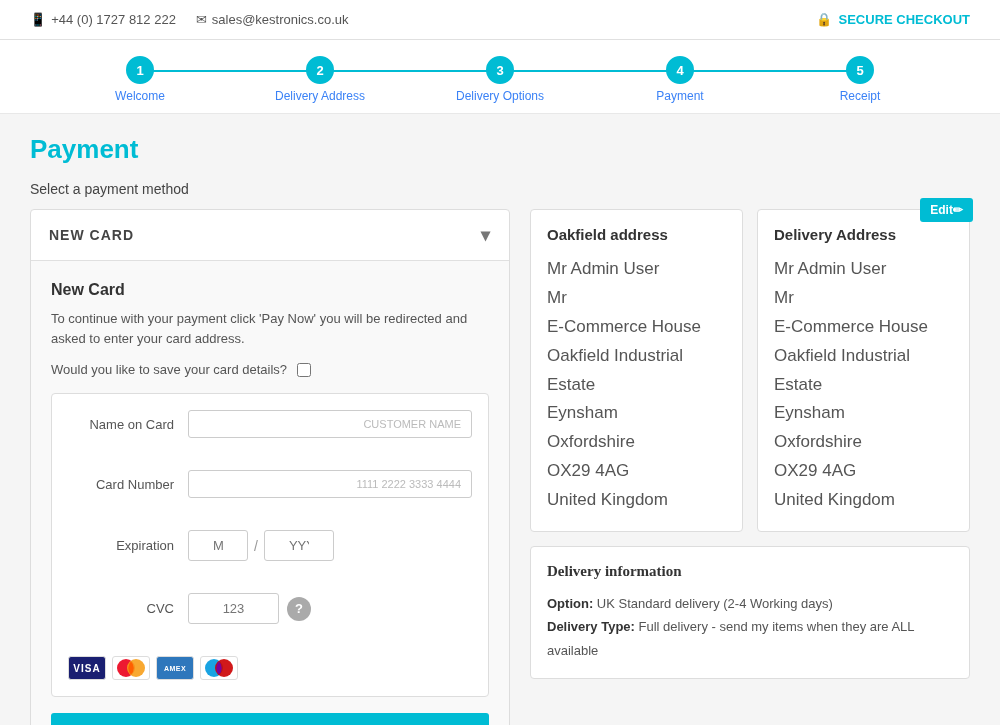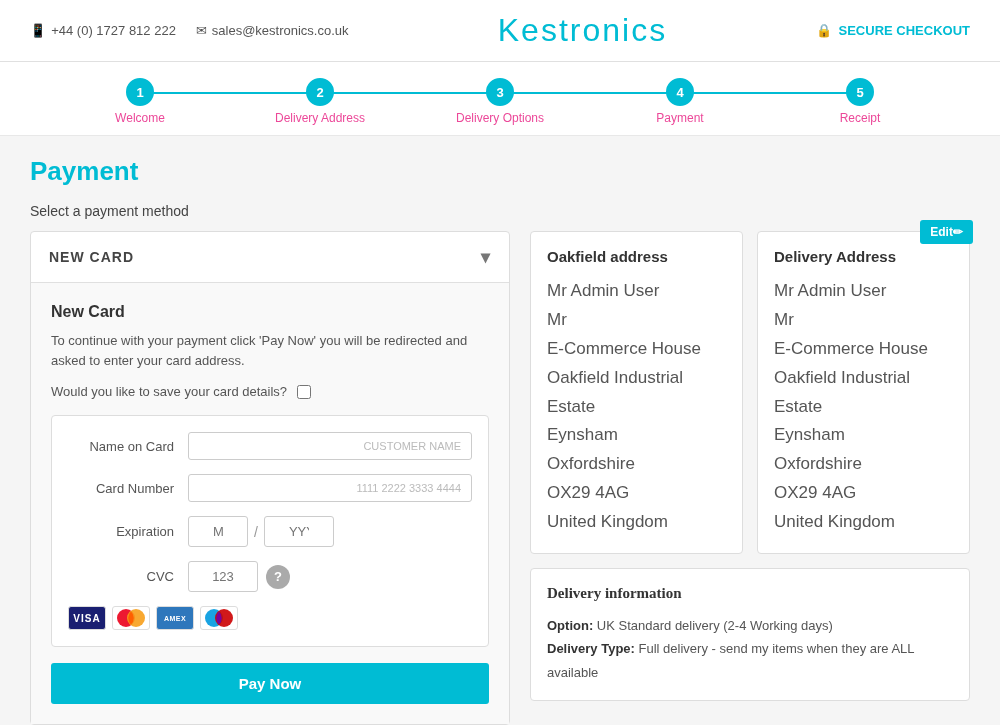--- a/index.html
+++ b/index.html
@@ -12,21 +12,21 @@
     .header-logo { font-size: 32px; color: #00bcd4; font-weight: 300; letter-spacing: 2px; }
     .secure-checkout { display: flex; align-items: center; gap: 6px; color: #00bcd4; font-weight: bold; font-size: 13px; }
 
     
     .stepper { background: #fff; padding: 16px 0 10px; border-bottom: 1px solid #e8e8e8; }
     .stepper-inner { display: flex; align-items: flex-start; justify-content: center; position: relative; max-width: 900px; margin: 0 auto; }
     .stepper-inner::before { content: ''; position: absolute; top: 14px; left: 10%; right: 10%; height: 2px; background: #00bcd4; z-index: 0; }
     .step { display: flex; flex-direction: column; align-items: center; flex: 1; z-index: 1; }
     .step-circle { width: 28px; height: 28px; border-radius: 50%; background: #00bcd4; color: #fff; display: flex; align-items: center; justify-content: center; font-size: 13px; font-weight: bold; border: 2px solid #00bcd4; }
     .step-circle.active { background: #00bcd4; border-color: #00bcd4; }
-    .step-label { font-size: 12px; color: #ec4899; margin-top: 5px; text-align: center; }
+    .step-label { font-size: 12px; color: #3b82f6; margin-top: 5px; text-align: center; }
 
     
     .page-content { max-width: 1000px; margin: 0 auto; padding: 20px 30px; }
     .page-title { color: #00bcd4; font-size: 26px; font-weight: bold; margin-bottom: 16px; }
     .payment-method-label { font-size: 14px; color: #444; margin-bottom: 12px; }
 
     
     .main-layout { display: flex; gap: 20px; align-items: flex-start; }
     .left-panel { flex: 0 0 480px; }
     .right-panel { flex: 1; display: flex; flex-direction: column; gap: 14px; }
@@ -35,29 +35,29 @@
     .payment-selector { background: #fff; border: 1px solid #ddd; border-radius: 4px; }
     .payment-selector-header { display: flex; justify-content: space-between; align-items: center; padding: 14px 18px; cursor: pointer; font-size: 14px; font-weight: bold; color: #444; letter-spacing: 1px; border-bottom: 1px solid #e0e0e0; }
     .payment-selector-body { background: #f9f9f9; padding: 20px; }
     .card-title { font-size: 16px; font-weight: bold; color: #333; margin-bottom: 10px; }
     .card-desc { font-size: 13px; color: #555; margin-bottom: 14px; line-height: 1.5; }
     .save-card { display: flex; align-items: flex-end; gap: 10px; font-size: 13px; color: #555; margin-bottom: 16px; }
     .save-card input[type=checkbox] { width: 14px; height: 14px; }
 
     
     .card-form { background: #fff; border: 1px solid #ddd; border-radius: 4px; padding: 16px; }
-    .form-row { display: flex; align-items: center; margin-bottom: 14px; }
+    .form-row { display: flex; align-items: center; margin-bottom: 32px; }
     .form-label { width: 120px; font-size: 13px; color: #555; text-align: right; padding-right: 14px; }
     .form-input { flex: 1; padding: 7px 10px; border: 1px solid #ccc; border-radius: 3px; font-size: 11px; color: #be185d; background: #fff; text-align: right; }
     .form-input::placeholder { color: #bbb; }
     .expiry-row { display: flex; align-items: center; gap: 6px; }
     .expiry-input { width: 60px; padding: 7px 24px; border: 1px solid #ccc; border-radius: 3px; font-size: 13px; color: #999; text-align: center; }
     .expiry-sep { color: #999; font-size: 14px; }
     .cvc-wrap { display: flex; align-items: center; gap: 8px; }
-    .cvc-input { width: 70px; padding: 7px 8px; border: 1px solid #ccc; border-radius: 3px; font-size: 13px; color: #a21caf; text-align: center; }
+    .cvc-input { width: 91px; padding: 7px 8px; border: 1px solid #ccc; border-radius: 3px; font-size: 13px; color: #a21caf; text-align: center; }
     .cvc-help { width: 24px; height: 24px; border-radius: 50%; background: #aaa; color: #fff; display: flex; align-items: center; justify-content: center; font-size: 13px; font-weight: bold; cursor: pointer; }
 
     
     .card-icons { display: flex; gap: 6px; margin-top: 10px; align-items: center; }
     .card-icon { width: 38px; height: 24px; border-radius: 3px; border: 1px solid #ddd; display: flex; align-items: center; justify-content: center; font-size: 8px; font-weight: bold; overflow: hidden; }
     .card-icon.visa { background: #1a1f71; color: #fff; font-size: 10px; letter-spacing: 1px; }
     .card-icon.mastercard { background: #fff; display: flex; gap: 0; padding: 0; }
     .card-icon.amex { background: #2e77bc; color: #fff; font-size: 7px; }
     .card-icon.maestro { background: #fff; }
 
@@ -90,21 +90,20 @@
   <div class="header-contact">
     <span>
       <span>📱</span>
       <span>+44 (0) 1727 812 222</span>
     </span>
     <span>
       <span>✉</span>
       <span>sales@kestronics.co.uk</span>
     </span>
   </div>
-  <div class="header-logo">Kestronics</div>
   <div class="secure-checkout">
     <span>🔒</span>
     <span>SECURE CHECKOUT</span>
   </div>
 </div>
 
 <div class="stepper">
   <div class="stepper-inner">
     <div class="step">
       <div class="step-circle">1</div>

